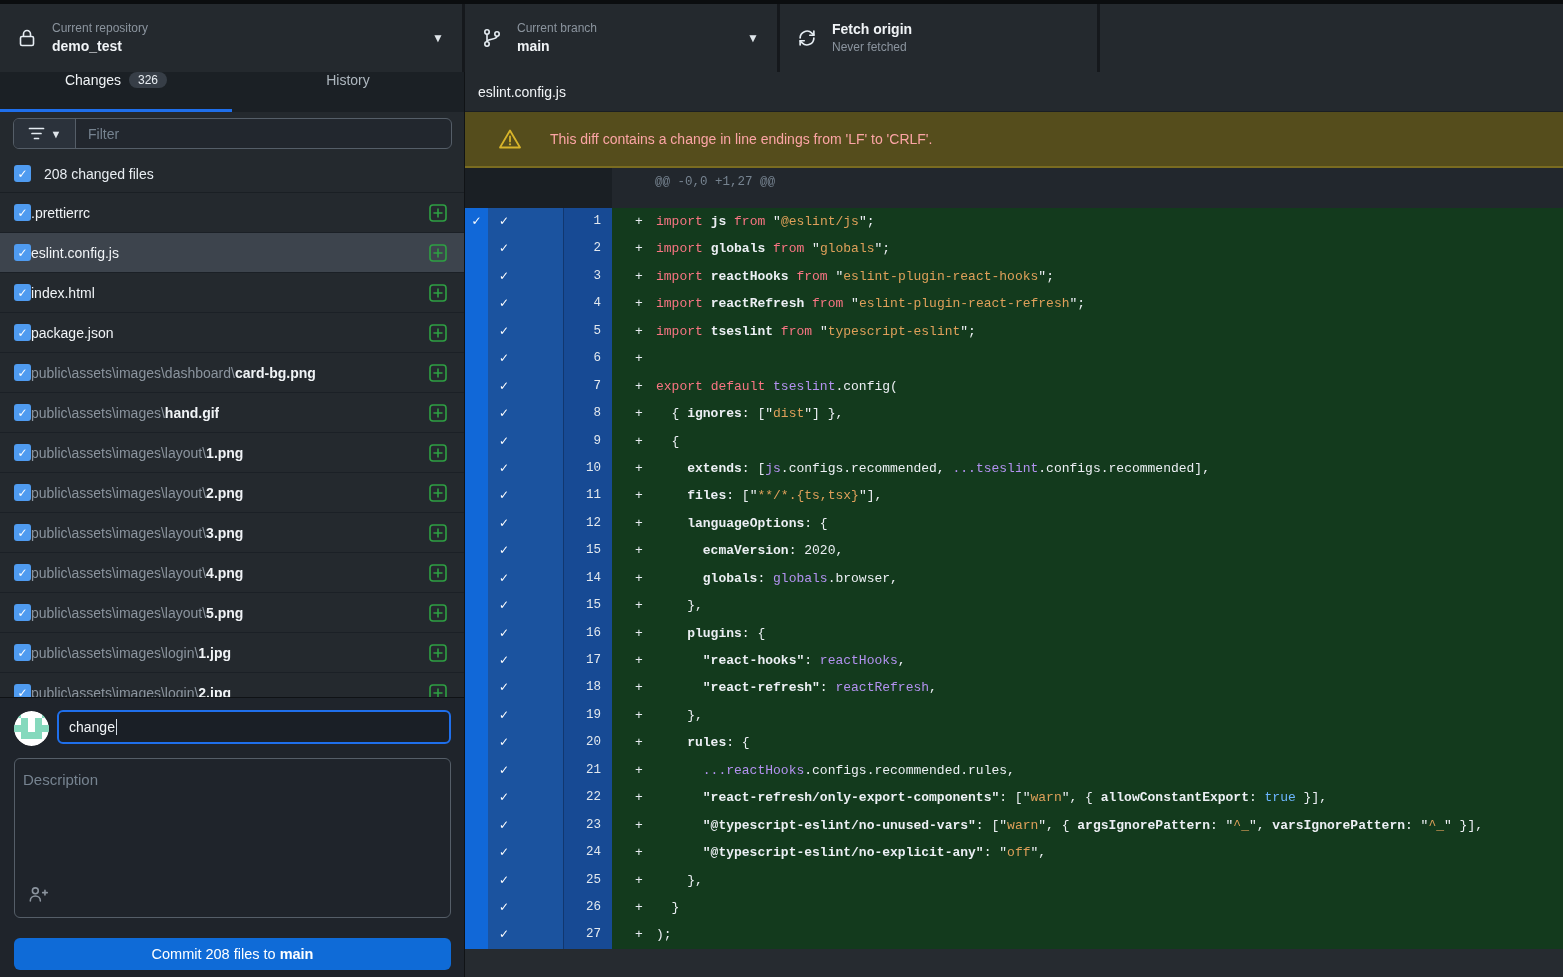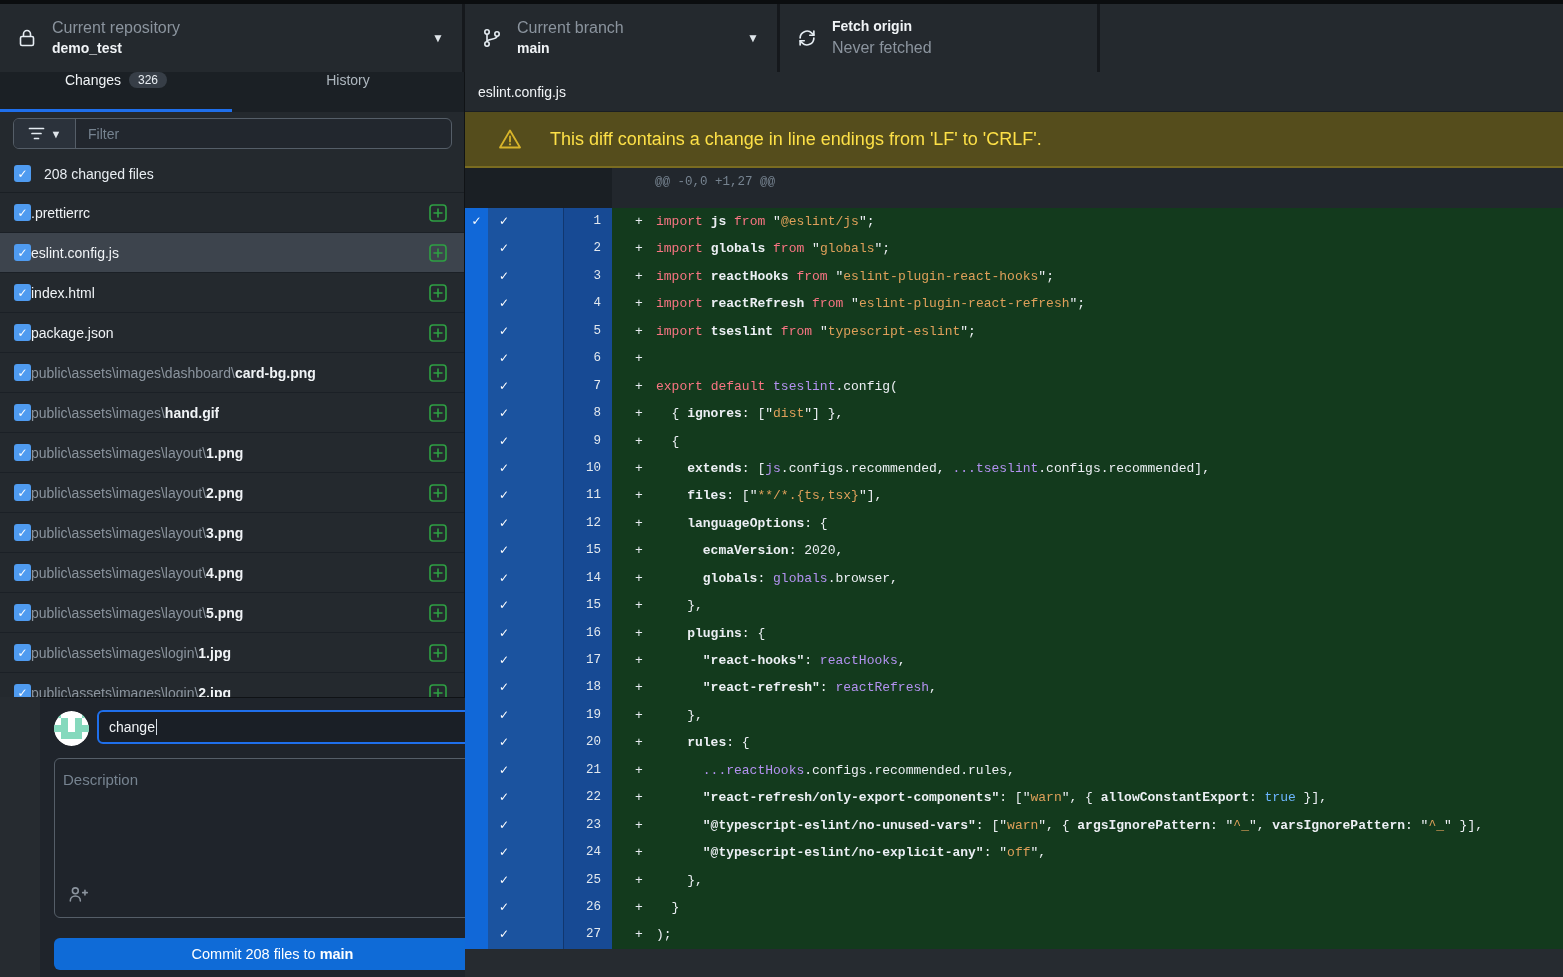--- a/index.html
+++ b/index.html
@@ -12,21 +12,21 @@
   #titlebar-edge{position:absolute;left:0;top:0;width:100%;height:4px;background:#0b0d0f;}
 
   
   #toolbar{position:absolute;left:0;top:4px;width:100%;height:68px;background:#24292e;display:flex;}
   .tb-section{display:flex;align-items:center;padding-left:16px;border-right:3px solid #15181c;position:relative;}
   #repo-section{width:465px;}
   #branch-section{width:315px;}
   #fetch-section{width:320px;}
   .tb-icon{margin-right:14px;flex:0 0 auto;display:flex;}
   .tb-text{display:flex;flex-direction:column;line-height:1.25;}
-  .tb-label{font-size:16px;color:#8b949e;}
+  .tb-label{font-size:12px;color:#8b949e;}
   .tb-value{font-size:14px;font-weight:bold;color:#f0f3f6;margin-top:2px;}
   .tb-chevron{margin-left:auto;margin-right:18px;color:#dfe5ea;font-size:12px;}
 
   
   #tabbar{position:absolute;left:0;top:72px;width:465px;height:40px;background:#1b2025;display:flex;border-right:1px solid #101316;}
   .tab{flex:1;display:flex;align-items:flex-start;justify-content:center;font-size:14px;position:relative;cursor:default;}
   #tab-changes{color:#f0f3f6;}
   #tab-history{color:#aeb7bf;}
   #tab-underline{position:absolute;left:0;bottom:0;width:232px;height:3px;background:var(--accent);}
   .badge{background:#373e47;color:#e8edf2;font-size:12px;border-radius:10px;padding:1px 9px;margin-left:8px;}
@@ -49,38 +49,38 @@
 
   .file-row{height:40px;display:flex;align-items:center;padding-left:14px;border-bottom:1px solid #1b2026;font-size:14px;}
   .file-row.selected{background:#3d444d;}
   .file-path{white-space:nowrap;overflow:hidden;}
   .file-dir{color:#8b949e;}
   .file-name{color:#f0f3f6;}
   .file-row.haspath .file-name{font-weight:bold;}
   .status-icon{margin-left:auto;margin-right:17px;flex:0 0 auto;display:flex;}
 
   
-  #commit-panel{position:absolute;left:0;top:697px;width:465px;height:280px;background:#1f242b;border-top:1px solid #0f1215;border-right:1px solid #101316;margin-left:40px;}
+  #commit-panel{position:absolute;left:0;top:697px;width:465px;height:280px;background:#1f242b;border-top:1px solid #0f1215;border-right:1px solid #101316;}
   #avatar{position:absolute;left:14px;top:13px;width:35px;height:35px;border-radius:50%;overflow:hidden;}
   #summary-input{position:absolute;left:57px;top:12px;width:394px;height:34px;border:2px solid var(--accent);border-radius:6px;background:#1a1f26;
     display:flex;align-items:center;padding-left:10px;font-size:14px;color:#f0f3f6;}
   #summary-caret{display:inline-block;width:1px;height:16px;background:#d5dde5;margin-left:1px;}
   #description-box{position:absolute;left:14px;top:60px;width:437px;height:160px;}
   #description-input{width:100%;height:100%;background:transparent;border:1px solid #555e68;border-radius:6px;resize:none;outline:none;
     color:#e8edf2;font-size:15px;padding:12px 8px;font-family:inherit;}
   #description-input::placeholder{color:#768390;}
   #coauthor-icon{position:absolute;left:14px;top:126px;}
   #commit-button{position:absolute;left:14px;top:240px;width:437px;height:32px;border-radius:6px;background:var(--commit-button);
     display:flex;align-items:center;justify-content:center;font-size:14.5px;color:#fff;}
   #commit-button strong{margin-left:4px;}
 
   
   #diff-panel{position:absolute;left:465px;top:112px;right:0;bottom:0;background:#262b30;}
   #warning-banner{height:56px;background:var(--warning-bg);border-bottom:2px solid #7a6c20;display:flex;align-items:center;padding-left:33px;gap:28px;}
-  #warning-text{font-size:18px;color:#fde047;}
+  #warning-text{font-size:14px;color:#fca5a5;}
   #hunk-row{height:40px;display:flex;}
   #hunk-gutter{width:147px;background:#1a1f24;}
   #hunk-text{flex:1;background:#22272d;font-size:12.5px;color:#768390;line-height:28px;padding-left:43px;}
   .diff-line{display:flex;height:27.44px;line-height:27.44px;}
   .col-strip{width:23px;background:var(--gutter-strip);color:#fff;font-size:12px;font-weight:bold;text-align:center;}
   .col-check{width:75px;background:var(--gutter-check);color:#fff;font-size:12px;font-weight:bold;padding-left:11px;}
   .col-num{width:49px;background:var(--gutter-number);border-left:1px solid rgba(0,0,0,0.25);color:#e2e8ee;font-size:12.5px;text-align:right;padding-right:11px;}
   .col-code{flex:1;background:var(--added-line-bg);display:flex;font-size:13px;}
   .plus-sign{width:30px;margin-left:12px;text-align:center;color:#e8edf2;}
   .code-text{white-space:pre;margin-left:2px;}

